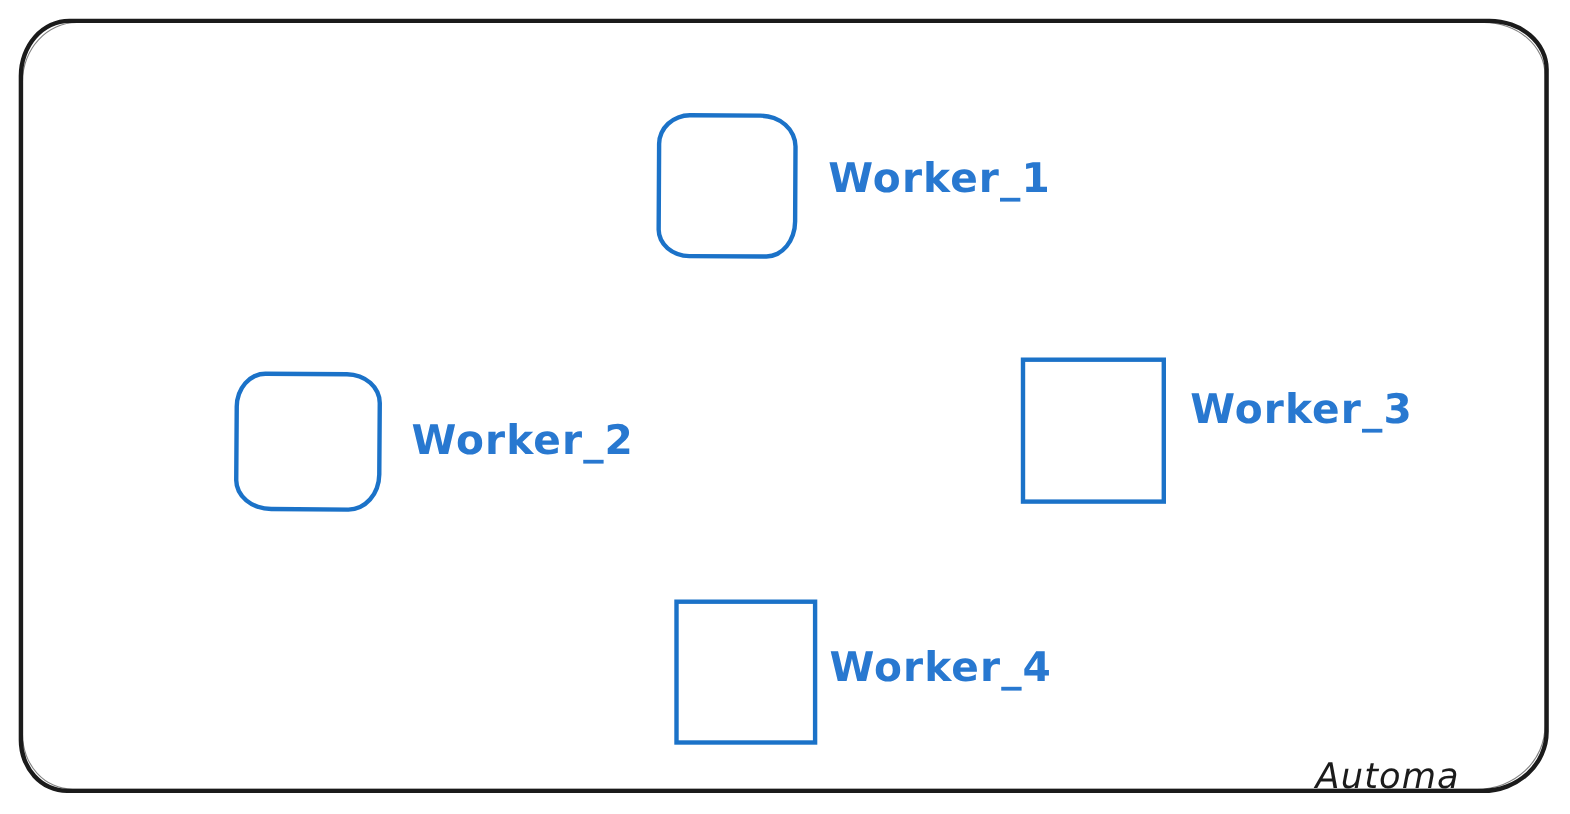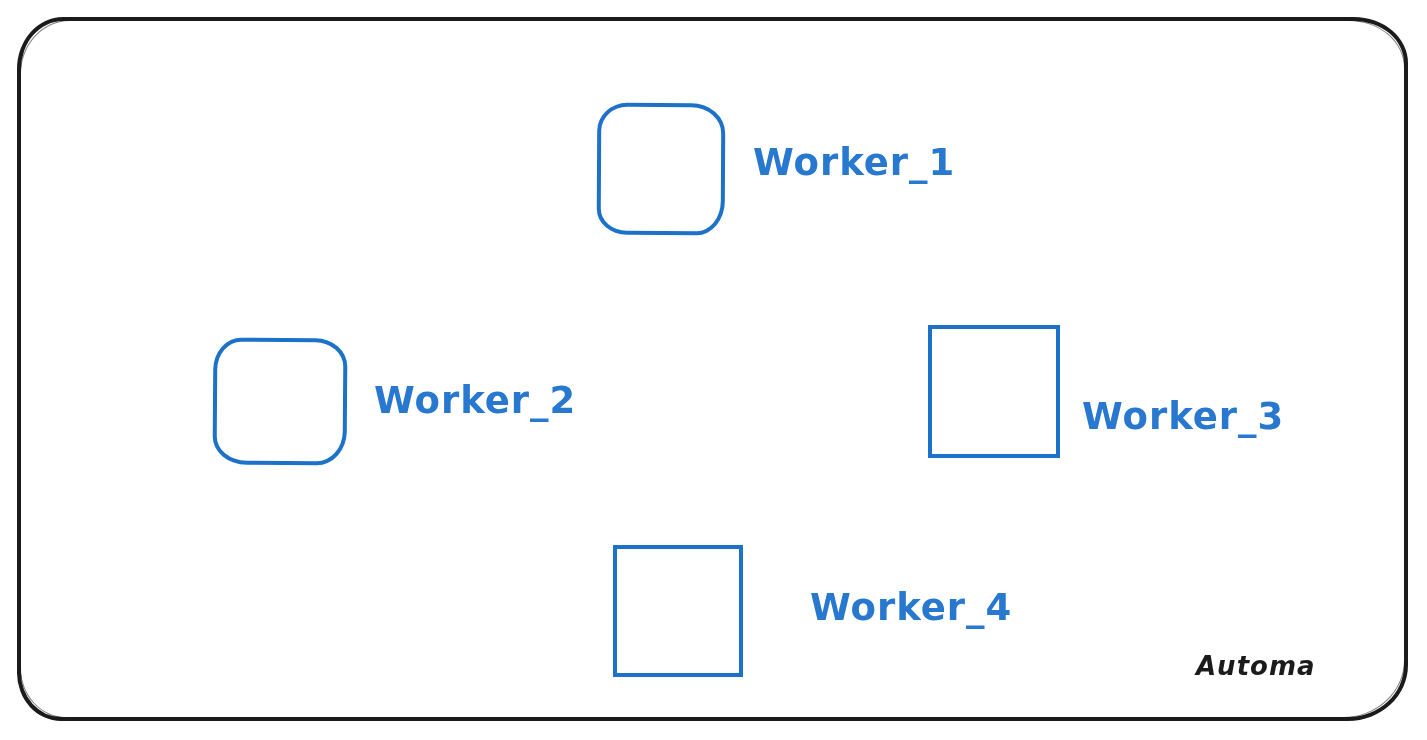--- a/index.html
+++ b/index.html
@@ -55,40 +55,40 @@
     font-weight: bold;
     letter-spacing: 1px;
     color: var(--node-label, #2878d0);
     white-space: nowrap;
     line-height: 1;
   }
   
   .watermark {
     position: absolute;
     left: 1196px;
-    top: 666px;
+    top: 705px;
     transform: translateY(-50%);
-    font-size: 26px;
-    font-weight: bold;
+    font-size: 32px;
+    font-weight: normal;
     font-style: italic;
     letter-spacing: 1px;
     color: var(--frame-stroke, #1b1b1b);
     white-space: nowrap;
     line-height: 1;
   }
 </style>
 </head>
 <body>
 
 <div class="canvas">
   <div class="frame"></div>
   <div id="nodes-layer">
       <div class="node" style="left: 597px; top: 103px; width: 128px; height: 132px;"></div>
       <div class="node-label" style="left: 753px; top: 162px;">Worker_1</div>
       <div class="node" style="left: 213px; top: 338px; width: 134px; height: 127px;"></div>
       <div class="node-label" style="left: 374px; top: 400px;">Worker_2</div>
       <div class="node" style="left: 928px; top: 325px; width: 132px; height: 133px;"></div>
-      <div class="node-label" style="left: 1082px; top: 416px;">Worker_3</div>
+      <div class="node-label" style="left: 1082px; top: 372px;">Worker_3</div>
       <div class="node" style="left: 613px; top: 545px; width: 130px; height: 132px;"></div>
-      <div class="node-label" style="left: 810px; top: 607px;">Worker_4</div>
+      <div class="node-label" style="left: 754px; top: 607px;">Worker_4</div>
     </div>
   <div class="watermark">Automa</div>
 </div>
 
 </body></html>

